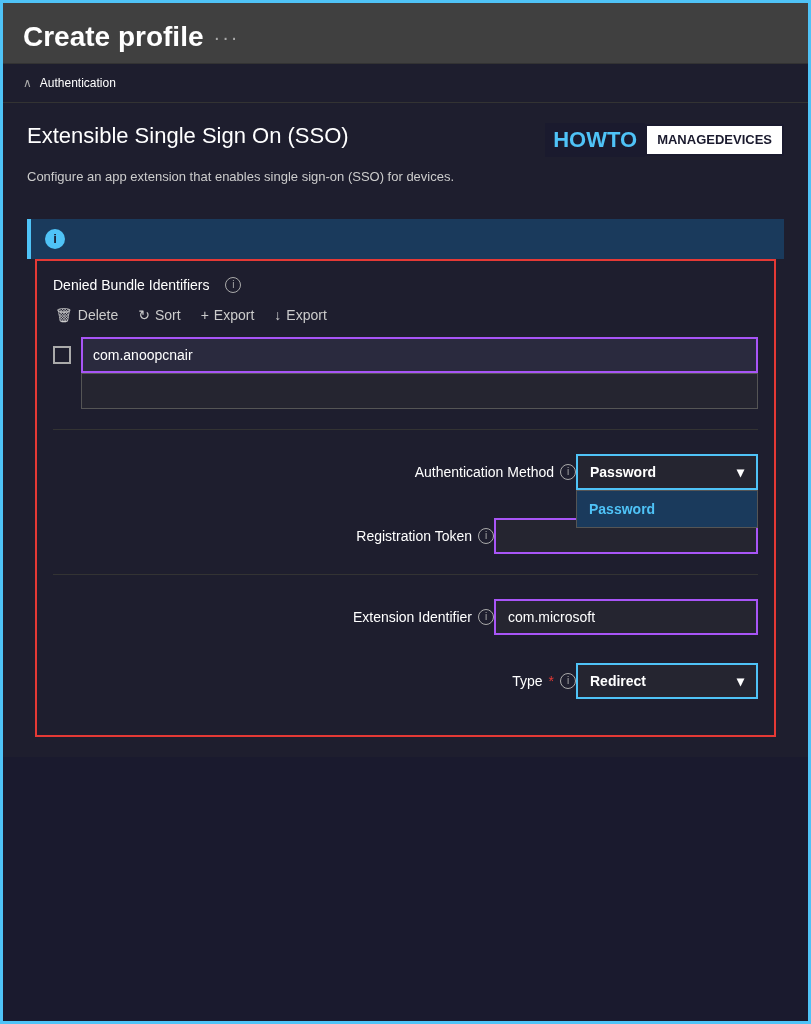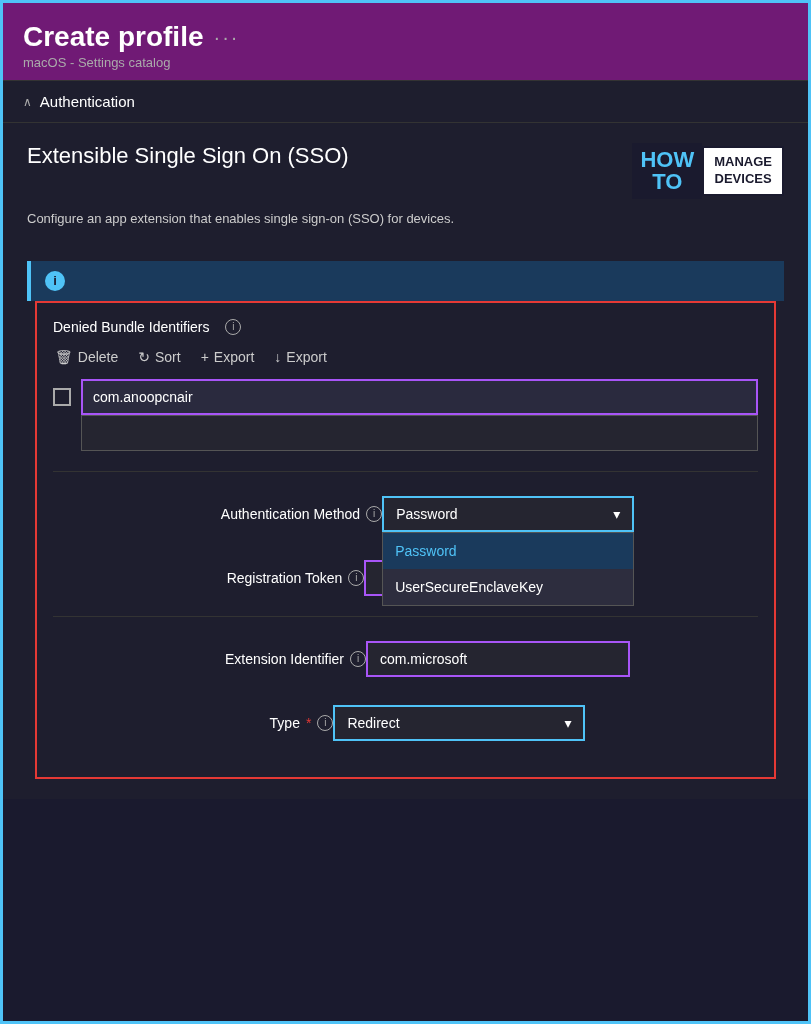--- a/index.html
+++ b/index.html
@@ -6,21 +6,21 @@
     body {
       width: 811px;
       min-height: 1024px;
       background: #1a1a2e;
       font-family: 'Segoe UI', Arial, sans-serif;
       color: #ffffff;
       border: 3px solid #4fc3f7;
     }
 
     .header {
-      background: #701a75;
+      background: #404040;
       padding: 18px 20px 10px 20px;
       border-bottom: 1px solid #333;
     }
 
     .header-title-row {
       display: flex;
       align-items: center;
       gap: 10px;
     }
 
@@ -45,21 +45,21 @@
     .section-header {
       background: #1e1e2e;
       padding: 12px 20px;
       display: flex;
       align-items: center;
       gap: 8px;
       border-bottom: 1px solid #333;
     }
 
     .section-header-text {
-      font-size: 15px;
+      font-size: 12px;
       font-weight: 500;
       color: #ffffff;
     }
 
     .chevron {
       font-size: 12px;
       color: #aaa;
     }
 
     .main-content {
@@ -83,21 +83,21 @@
     .brand-logo {
       display: flex;
       align-items: center;
       gap: 0;
     }
 
     .brand-how-to {
       background: #1a1a2e;
       padding: 6px 8px;
       display: flex;
-      flex-direction: column;
+      flex-direction: row;
       align-items: center;
     }
 
     .brand-how {
       font-size: 22px;
       font-weight: 900;
       color: #4fc3f7;
       line-height: 1;
     }
 
@@ -110,21 +110,21 @@
 
     .brand-manage-devices {
       background: #ffffff;
       color: #1a1a2e;
       padding: 6px 10px;
       font-size: 13px;
       font-weight: 800;
       line-height: 1.3;
       border: 2px solid #1a1a2e;
       display: flex;
-      flex-direction: column;
+      flex-direction: row;
       align-items: center;
       justify-content: center;
     }
 
     .sso-description {
       font-size: 13px;
       color: #ccc;
       margin-bottom: 32px;
       line-height: 1.5;
     }
@@ -241,37 +241,38 @@
       border: 1px solid #555;
       color: #ffffff;
       padding: 8px 10px;
       font-size: 14px;
       height: 36px;
     }
 
     .form-row {
       display: flex;
       align-items: center;
-      justify-content: center;
+      justify-content: flex-end;
       margin-bottom: 20px;
       padding-top: 8px;
       margin-left: 44px;
     }
 
     .form-label {
       display: flex;
       align-items: center;
       gap: 6px;
       font-size: 14px;
       color: #ffffff;
     }
 
     .dropdown-container {
       position: relative;
-      width: 252px;
+      width: 182px;
+      font-weight: bold;
     }
 
     .dropdown-selected {
       background: #252530;
       border: 2px solid #4fc3f7;
       color: #ffffff;
       padding: 8px 12px;
       font-size: 14px;
       display: flex;
       align-items: center;
@@ -322,21 +323,20 @@
     }
   </style>
 </head>
 <body>
 
 <div class="header">
   <div class="header-title-row">
     <span class="header-title">Create profile</span>
     <span class="header-dots">···</span>
   </div>
-  <div class="header-subtitle">macOS - Settings catalog</div>
 </div>
 
 <div class="section-header">
   <span class="chevron">∧</span>
   <span class="section-header-text">Authentication</span>
 </div>
 
 <div class="main-content">
 
   <div class="sso-header">
@@ -405,21 +405,20 @@
         <span>Authentication Method</span>
         <div class="info-circle">i</div>
       </div>
       <div class="dropdown-container">
         <div class="dropdown-selected">
           <span>Password</span>
           <span>▾</span>
         </div>
         <div class="dropdown-menu">
           <div class="dropdown-item active">Password</div>
-          <div class="dropdown-item">UserSecureEnclaveKey</div>
         </div>
       </div>
     </div>
 
     <div class="form-row">
       <div class="form-label">
         <span>Registration Token</span>
         <div class="info-circle">i</div>
       </div>
       <input class="text-field" type="text" value="" style="">

